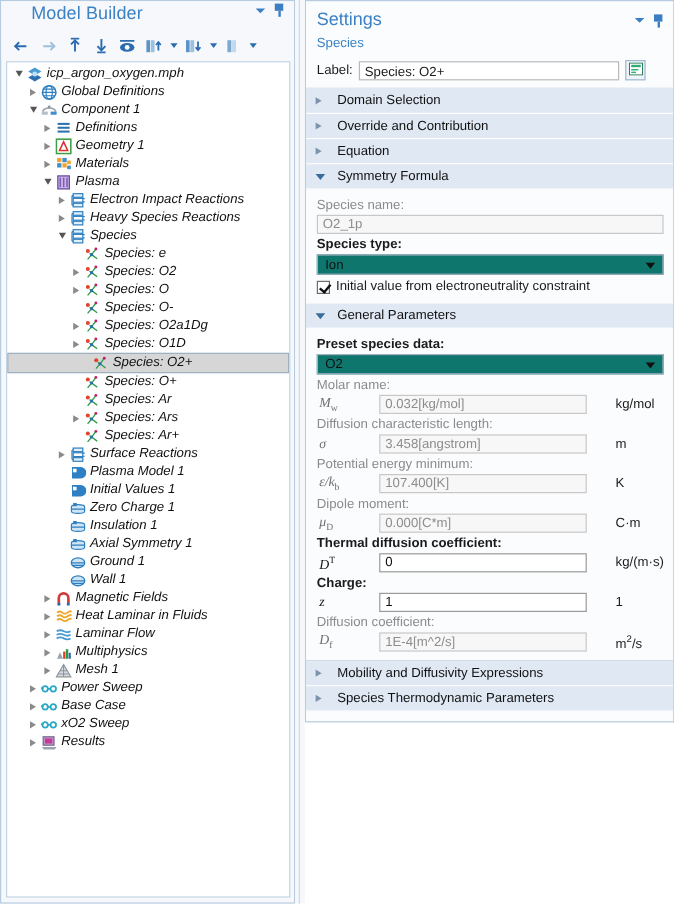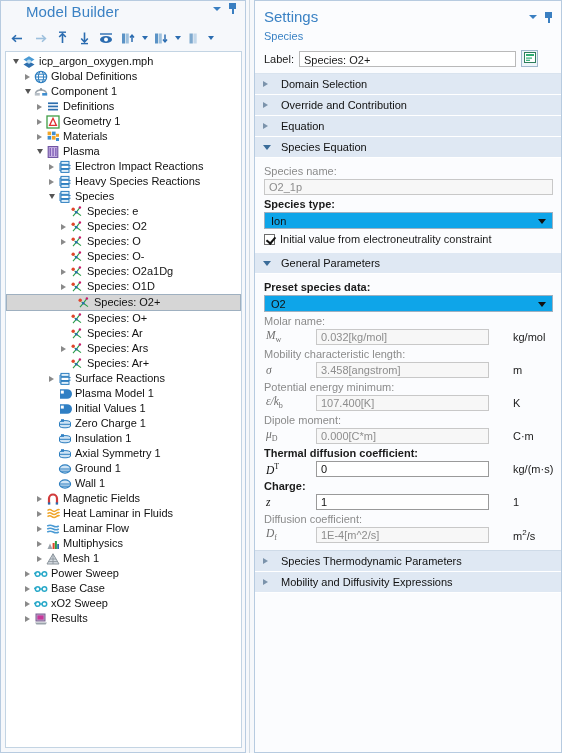--- a/index.html
+++ b/index.html
@@ -76,34 +76,34 @@
     display:block;width:0;height:0;
     border-top:3.5px solid transparent;border-bottom:3.5px solid transparent;
     border-left:5px solid #8a8a8a;
   }
   .arrow.open i{
     border-left:3.5px solid transparent;border-right:3.5px solid transparent;
     border-top:5px solid #555; border-bottom:0;
   }
   .ticon{width:15px;height:15px;flex:0 0 15px;display:flex;align-items:center;justify-content:center;margin-right:3px;}
   .ticon svg{display:block;}
-  .tlabel{color:#111;}
+  .tlabel{color:#111;font-style:italic;}
 
   
   .splitter{
     width:8px;height:753px;background:#f6f8fb;
     position:relative;flex:0 0 8px;
   }
   .splitter::before{
     content:"";position:absolute;left:3px;top:0;width:1px;height:753px;background:#cfd9e2;
   }
 
   
   .right-pane{
-    width:308px;height:753px;
+    width:308px;height:602px;
     background:#fbfcfe;
     border:1px solid #b7cbe0;
     box-sizing:border-box;
     display:flex;flex-direction:column;
     overflow:hidden;
   }
   .st-header{height:26px;display:flex;align-items:center;padding:3px 6px 0 9px;flex:0 0 auto;}
   .st-title{font-size:15px;color:#3b82c4;flex:1 1 auto;line-height:18px;}
   .st-sub{
     padding:0 0 4px 9px;color:#3b82c4;font-size:11px;flex:0 0 auto;
@@ -162,21 +162,21 @@
   }
   .inp.active{background:#fff;border:1px solid #9a9a9a;color:#111;}
   .unit{flex:0 0 auto;width:40px;font-size:11px;color:#1b1b1b;padding-left:2px;}
   .unit sup{font-size:8px;}
   .full-inp{
     width:100%;height:16px;box-sizing:border-box;border:1px solid #c8c8c8;
     background:#f7f7f7;color:#8d8d8d;font-size:11px;line-height:15px;padding:0 4px;
     font-family:"Liberation Sans", sans-serif;display:block;
   }
   .sel{
-    width:100%;height:17px;box-sizing:border-box;border:1px solid #9fb0c0;background:#0ea5e9;
+    width:100%;height:17px;box-sizing:border-box;border:1px solid #9fb0c0;background:#0f766e;
     display:flex;align-items:center;font-size:11px;padding-left:6px;position:relative;color:#111;
   }
   .sel .scar{
     position:absolute;right:6px;top:50%;margin-top:-2px;
     width:0;height:0;border-left:4px solid transparent;border-right:4px solid transparent;
     border-top:5px solid #111;
   }
   .chk-row{display:flex;align-items:center;gap:5px;margin:4px 0 2px;}
   .chk{
     width:11px;height:11px;border:1px solid #6d6d6d;background:#fff;box-sizing:border-box;
@@ -846,21 +846,21 @@
         <div class="sec-head">
           <span class="sarrow">
             <i></i>
           </span>
           <span class="stext">Equation</span>
         </div>
         <div class="sec-head open">
           <span class="sarrow">
             <i></i>
           </span>
-          <span class="stext">Species Equation</span>
+          <span class="stext">Symmetry Formula</span>
         </div>
         <div class="sec-body">
           <div class="fld-cap dim">Species name:</div>
           <div class="full-inp">O2_1p</div>
           <div class="fld-cap bold">Species type:</div>
           <div class="sel">
             <span>Ion</span>
             <span class="scar"></span>
           </div>
           <div class="chk-row">
@@ -879,21 +879,21 @@
           <div class="sel">
             <span>O2</span>
             <span class="scar"></span>
           </div>
           <div class="fld-cap dim">Molar name:</div>
           <div class="inrow">
             <span class="sym ">M<sub>w</sub></span>
             <span class="inp ">0.032[kg/mol]</span>
             <span class="unit">kg/mol</span>
           </div>
-          <div class="fld-cap dim">Mobility characteristic length:</div>
+          <div class="fld-cap dim">Diffusion characteristic length:</div>
           <div class="inrow">
             <span class="sym ">σ</span>
             <span class="inp ">3.458[angstrom]</span>
             <span class="unit">m</span>
           </div>
           <div class="fld-cap dim">Potential energy minimum:</div>
           <div class="inrow">
             <span class="sym ">ε/<i>k</i><sub>b</sub></span>
             <span class="inp ">107.400[K]</span>
             <span class="unit">K</span>
@@ -921,23 +921,23 @@
             <span class="sym ">D<sub>f</sub></span>
             <span class="inp ">1E-4[m^2/s]</span>
             <span class="unit">m<sup>2</sup>/s</span>
           </div>
         </div>
         <div class="sec-sep"></div>
         <div class="sec-head">
           <span class="sarrow">
             <i></i>
           </span>
-          <span class="stext">Species Thermodynamic Parameters</span>
+          <span class="stext">Mobility and Diffusivity Expressions</span>
         </div>
         <div class="sec-head">
           <span class="sarrow">
             <i></i>
           </span>
-          <span class="stext">Mobility and Diffusivity Expressions</span>
+          <span class="stext">Species Thermodynamic Parameters</span>
         </div>
       </div>
   </div>
 </div>
 
 </body></html>

